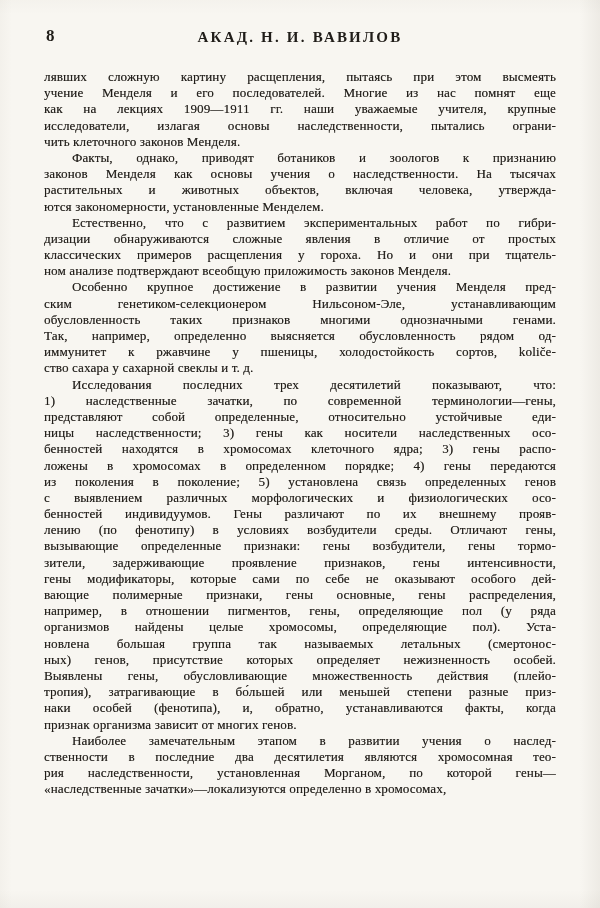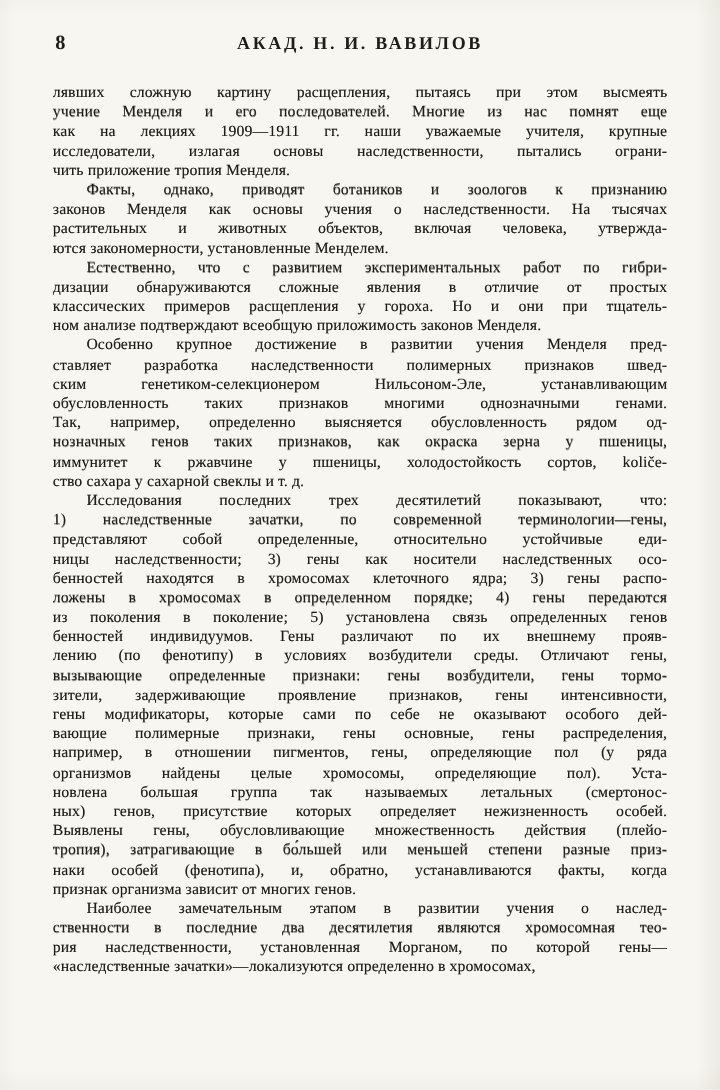--- a/index.html
+++ b/index.html
@@ -74,44 +74,43 @@
 <div class="page">
   <header class="running-header">
     <span class="page-number">8</span>
     <span class="running-head">АКАД. Н. И. ВАВИЛОВ</span>
   </header>
   <main class="text-block" id="text-block">
       <div class="line">лявших сложную картину расщепления, пытаясь при этом высмеять</div>
       <div class="line">учение Менделя и его последователей. Многие из нас помнят еще</div>
       <div class="line">как на лекциях 1909—1911 гг. наши уважаемые учителя, крупные</div>
       <div class="line">исследователи, излагая основы наследственности, пытались ограни-</div>
-      <div class="line end">чить приложение тропия Менделя.</div>
+      <div class="line end">чить клеточного законов Менделя.</div>
       <div class="line indent">Факты, однако, приводят ботаников и зоологов к признанию</div>
       <div class="line">законов Менделя как основы учения о наследственности. На тысячах</div>
       <div class="line">растительных и животных объектов, включая человека, утвержда-</div>
       <div class="line end">ются закономерности, установленные Менделем.</div>
       <div class="line indent">Естественно, что с развитием экспериментальных работ по гибри-</div>
       <div class="line">дизации обнаруживаются сложные явления в отличие от простых</div>
       <div class="line">классических примеров расщепления у гороха. Но и они при тщатель-</div>
       <div class="line end">ном анализе подтверждают всеобщую приложимость законов Менделя.</div>
       <div class="line indent">Особенно крупное достижение в развитии учения Менделя пред-</div>
-      <div class="line">ставляет разработка наследственности полимерных признаков швед-</div>
       <div class="line">ским генетиком-селекционером Нильсоном-Эле, устанавливающим</div>
       <div class="line">обусловленность таких признаков многими однозначными генами.</div>
       <div class="line">Так, например, определенно выясняется обусловленность рядом од-</div>
-      <div class="line">нозначных генов таких признаков, как окраска зерна у пшеницы,</div>
       <div class="line">иммунитет к ржавчине у пшеницы, холодостойкость сортов, količе-</div>
       <div class="line end">ство сахара у сахарной свеклы и т. д.</div>
       <div class="line indent">Исследования последних трех десятилетий показывают, что:</div>
       <div class="line">1) наследственные зачатки, по современной терминологии—гены,</div>
       <div class="line">представляют собой определенные, относительно устойчивые еди-</div>
       <div class="line">ницы наследственности; 3) гены как носители наследственных осо-</div>
       <div class="line">бенностей находятся в хромосомах клеточного ядра; 3) гены распо-</div>
       <div class="line">ложены в хромосомах в определенном порядке; 4) гены передаются</div>
       <div class="line">из поколения в поколение; 5) установлена связь определенных генов</div>
+      <div class="line">с выявлением различных морфологических и физиологических осо-</div>
       <div class="line">бенностей индивидуумов. Гены различают по их внешнему прояв-</div>
       <div class="line">лению (по фенотипу) в условиях возбудители среды. Отличают гены,</div>
       <div class="line">вызывающие определенные признаки: гены возбудители, гены тормо-</div>
       <div class="line">зители, задерживающие проявление признаков, гены интенсивности,</div>
       <div class="line">гены модификаторы, которые сами по себе не оказывают особого дей-</div>
       <div class="line">вающие полимерные признаки, гены основные, гены распределения,</div>
       <div class="line">например, в отношении пигментов, гены, определяющие пол (у ряда</div>
       <div class="line">организмов найдены целые хромосомы, определяющие пол). Уста-</div>
       <div class="line">новлена большая группа так называемых летальных (смертонос-</div>
       <div class="line">ных) генов, присутствие которых определяет нежизненность особей.</div>

